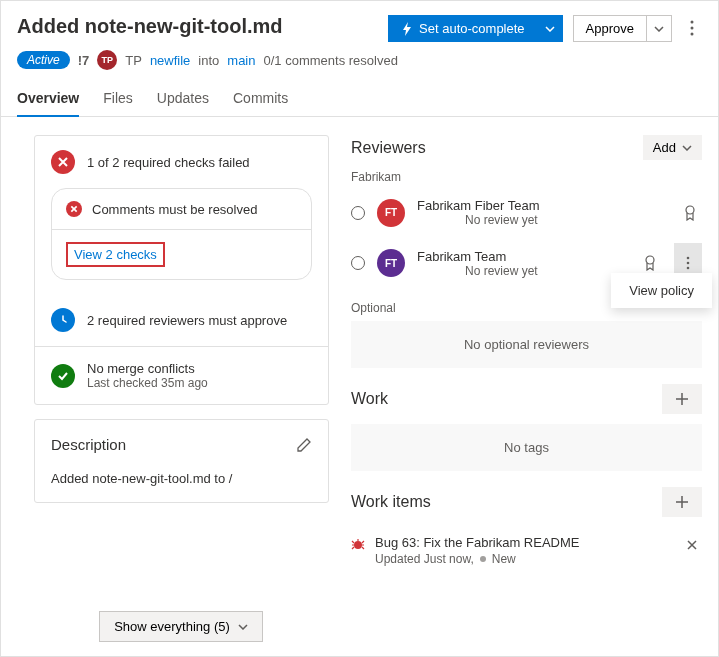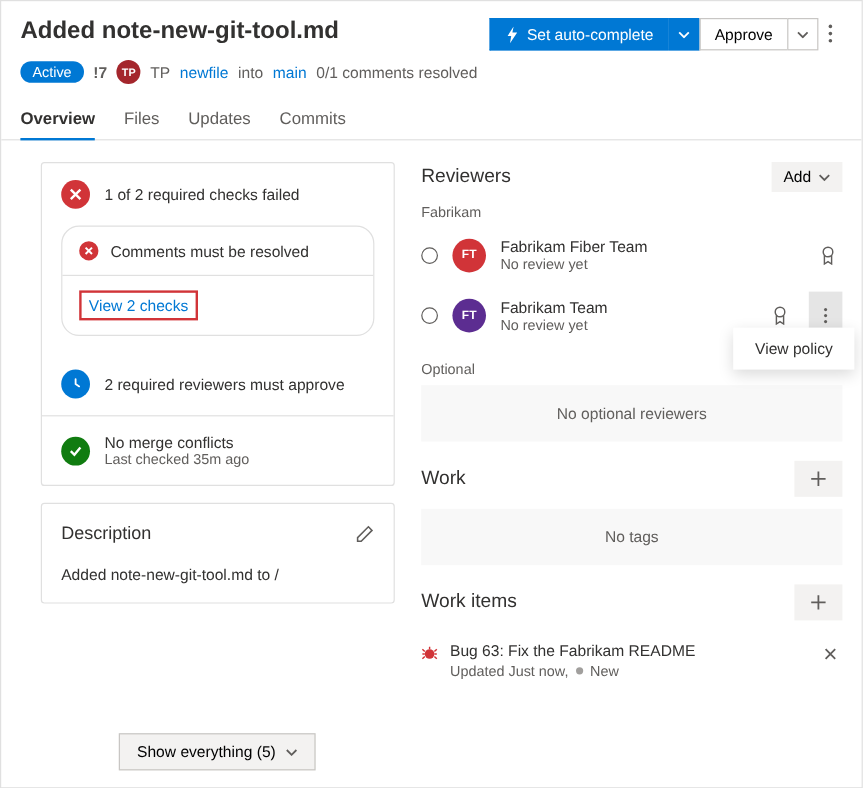--- a/index.html
+++ b/index.html
@@ -1,28 +1,28 @@
 <!DOCTYPE html>
 <html><head>
   <meta charset="utf-8">
   <style>
     * { margin: 0; padding: 0; box-sizing: border-box; font-family: "Segoe UI", -apple-system, sans-serif; }
     body { width: 719px; height: 657px; background: #fff; position: relative; font-size: 13px; color: #323130; border: 1px solid #e0e0e0; }
     
-    .header { padding: 14px 16px 8px 16px; display: flex; align-items: flex-start; }
+    .header { padding: 14px 16px 8px 16px; display: flex; align-items: flex-start; gap: 10px; }
     .title { font-size: 20px; font-weight: 600; flex: 1; }
     .btn { padding: 5px 12px; border: 1px solid #c8c6c4; background: #fff; font-size: 13px; cursor: pointer; display: inline-flex; align-items: center; gap: 6px; }
     .btn-split { display: inline-flex; }
     .btn-split .btn:first-child { border-right: none; }
     .btn-split .dd { padding: 5px 7px; }
     .btn-primary { background: #0078d4; color: #fff; border-color: #0078d4; }
     .more-btn { padding: 5px 8px; border: none; background: transparent; cursor: pointer; font-size: 16px; color: #605e5c; }
     
     .meta-row { padding: 0 16px 12px 16px; display: flex; align-items: center; gap: 8px; font-size: 13px; }
-    .badge-active { background: #0078d4; color: #fff; padding: 2px 10px; border-radius: 10px; font-size: 12px; }
+    .badge-active { background: #0078d4; color: #fff; padding: 2px 10px; border-radius: 10px; font-size: 12px; font-style: italic; }
     .pr-id { color: #605e5c; font-weight: 600; }
     .avatar-sm { width: 20px; height: 20px; border-radius: 50%; background: #a4262c; color: #fff; display: inline-flex; align-items: center; justify-content: center; font-size: 9px; font-weight: 600; }
     .link { color: #0078d4; cursor: pointer; }
     .muted { color: #605e5c; }
     
     .tabs { padding: 0 16px; border-bottom: 1px solid #e0e0e0; display: flex; gap: 24px; }
     .tab { padding: 8px 0 10px 0; cursor: pointer; font-size: 14px; color: #605e5c; position: relative; }
     .tab.active { color: #323130; font-weight: 600; }
     .tab.active::after { content: ''; position: absolute; bottom: -1px; left: 0; right: 0; height: 2px; background: #0078d4; }
     
@@ -53,21 +53,21 @@
     .section-title { font-size: 16px; }
     .add-btn { padding: 5px 10px; border: none; background: #f3f2f1; cursor: pointer; font-size: 13px; display: flex; align-items: center; gap: 6px; }
     .plus-btn { width: 40px; height: 30px; display: flex; align-items: center; justify-content: center; background: #f3f2f1; cursor: pointer; font-size: 18px; color: #605e5c; }
     
     .label { font-size: 12px; color: #605e5c; margin-bottom: 6px; }
     .reviewer { display: flex; align-items: center; gap: 12px; padding: 8px 0; position: relative; }
     .rev-radio { width: 14px; height: 14px; border: 1.5px solid #605e5c; border-radius: 50%; }
     .rev-avatar { width: 28px; height: 28px; border-radius: 50%; display: flex; align-items: center; justify-content: center; color: #fff; font-size: 10px; font-weight: 600; }
     .rev-body { flex: 1; }
     .rev-name { font-size: 13px; }
-    .rev-status { font-size: 12px; color: #605e5c; }
+    .rev-status { font-size: 12px; color: #605e5c; margin-left: 48px; }
     .ribbon-icon { color: #605e5c; margin-right: 6px; }
     .rev-more { width: 28px; height: 40px; display: flex; align-items: center; justify-content: center; background: #e5e5e5; cursor: pointer; font-size: 16px; color: #605e5c; }
     
     .popup { position: absolute; top: 38px; right: -10px; background: #fff; box-shadow: 0 4px 12px rgba(0,0,0,0.15); padding: 10px 18px; font-size: 13px; z-index: 10; white-space: nowrap; }
     
     .empty { text-align: center; padding: 16px; color: #605e5c; background: #f8f8f8; font-size: 13px; }
     
     .work-item { display: flex; align-items: flex-start; gap: 10px; padding: 8px 0; }
     .bug-icon { color: #d13438; font-size: 14px; margin-top: 2px; }
     .wi-body { flex: 1; }

